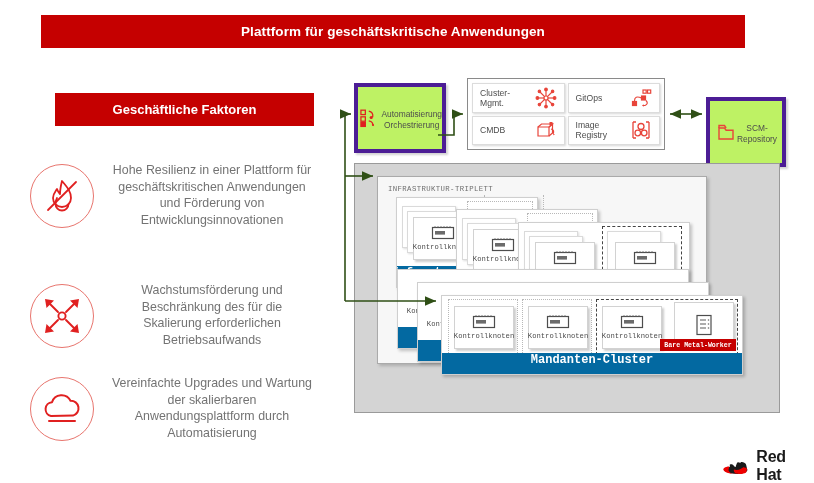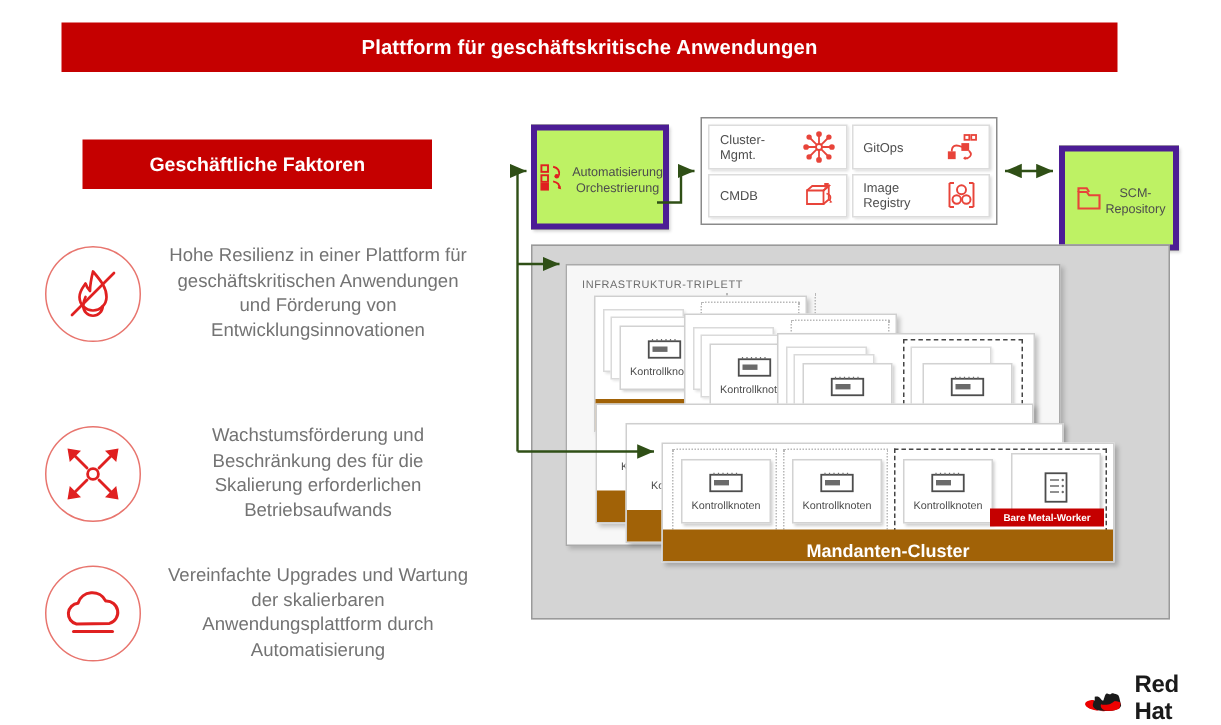--- a/index.html
+++ b/index.html
@@ -9,21 +9,21 @@
     color:#4d4d4d;
   }
   
   #title-banner{
     position:absolute;left:41px;top:15px;width:704px;height:33px;
     background:#c50000;color:#fff;display:flex;align-items:center;justify-content:center;
     font-size:13.5px;font-weight:bold;letter-spacing:.1px;
   }
   
   #factors-badge{
-    position:absolute;left:55px;top:93px;width:233px;height:33px;
+    position:absolute;left:55px;top:93px;width:259px;height:33px;
     background:#c50000;color:#fff;display:flex;align-items:center;justify-content:center;
     font-size:13px;font-weight:bold;
   }
   .factor{position:absolute;left:30px;width:300px;display:flex;align-items:flex-start;}
   .factor .ico{
     width:62px;height:62px;border-radius:50%;border:1.2px solid #e8756e;
     flex:0 0 62px;position:relative;margin-top:4px;
   }
   .factor .ico svg{position:absolute;left:0;top:0;}
   .factor .txt{
@@ -55,35 +55,35 @@
   .tool{
     background:#fff;border:1px solid #dcdcdc;box-shadow:1px 1px 2px rgba(0,0,0,.16);
     display:flex;align-items:center;justify-content:space-between;padding:0 7px;
     font-size:8.6px;line-height:10px;color:#4d4d4d;
   }
   .tool .tlabel{white-space:pre-line;}
 
   
   #platform-panel{
     position:absolute;left:14px;top:103px;width:424px;height:248px;
-    background:#d4d4d4;border:1px solid #9a9a9a;
+    background:#d4d4d4;border:1px solid #9a9a9a;font-family:Liberation Mono, monospace;
   }
   #triplet-panel{
     position:absolute;left:22px;top:12px;width:328px;height:186px;
     background:#f7f7f7;border:1px solid #aaaaaa;box-shadow:2px 2px 3px rgba(0,0,0,.18);
   }
   #triplet-label{
     position:absolute;left:10px;top:8px;font-size:7.3px;letter-spacing:.4px;color:#6e6e6e;
   }
 
   
   .cluster{position:absolute;background:#fff;border:1px solid #cfcfcf;
     box-shadow:2px 2px 3px rgba(0,0,0,.22);}
   .redbar{
-    position:absolute;background:#a16207;color:#fff;display:flex;align-items:flex-end;
+    position:absolute;background:#0369a1;color:#fff;display:flex;align-items:flex-start;
     justify-content:center;font-size:12px;font-weight:bold;white-space:nowrap;overflow:hidden;
   }
   .knoten{
     position:absolute;background:#fff;border:1px solid #d2d2d2;
     box-shadow:1.5px 1.5px 2px rgba(0,0,0,.2);
     display:flex;flex-direction:column;align-items:center;justify-content:center;
     font-size:7.2px;color:#4d4d4d;
   }
   .knoten .kl{margin-top:3px;}
   .knstack{position:absolute;background:#fff;border:1px solid #dadada;

